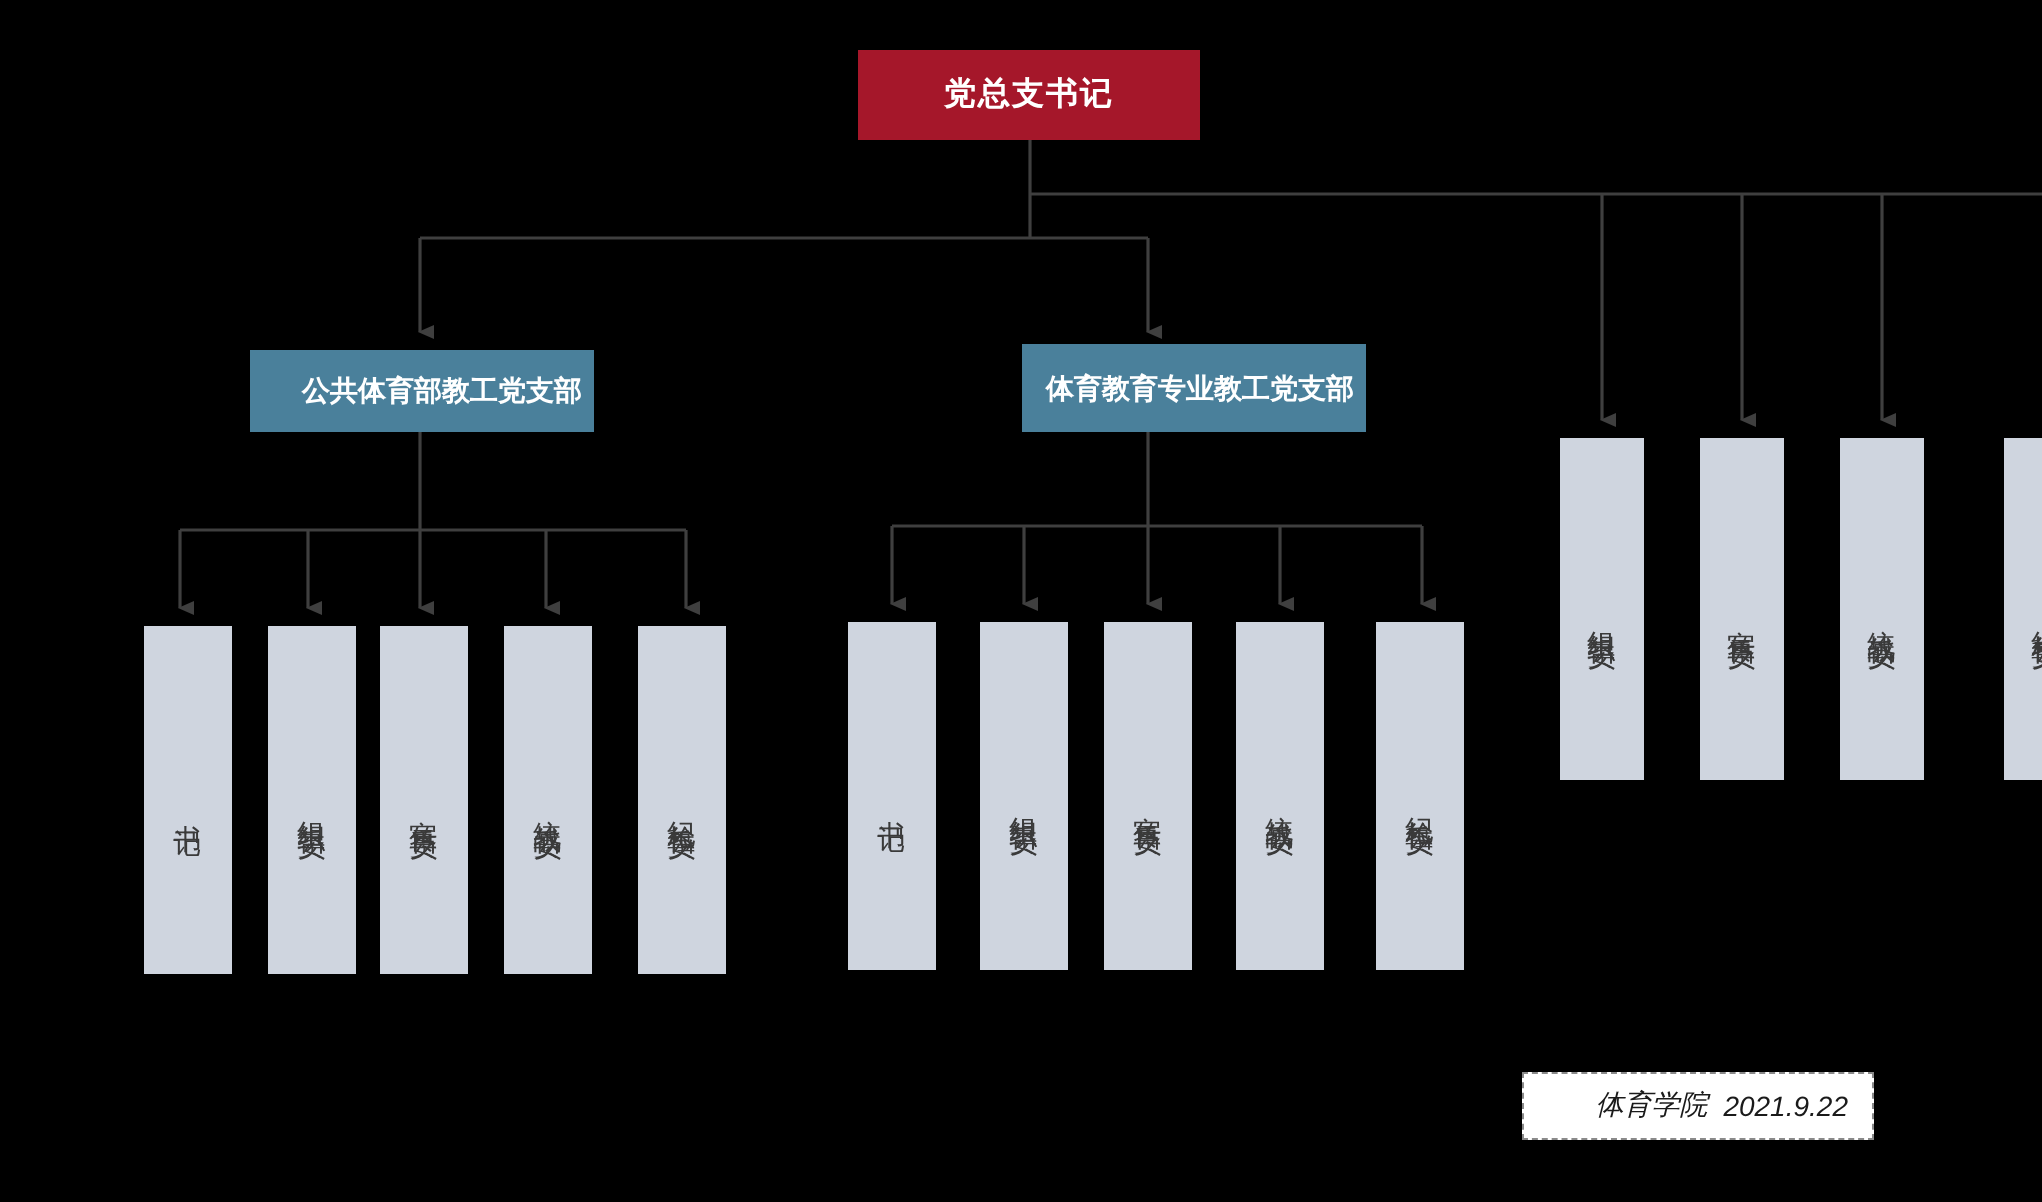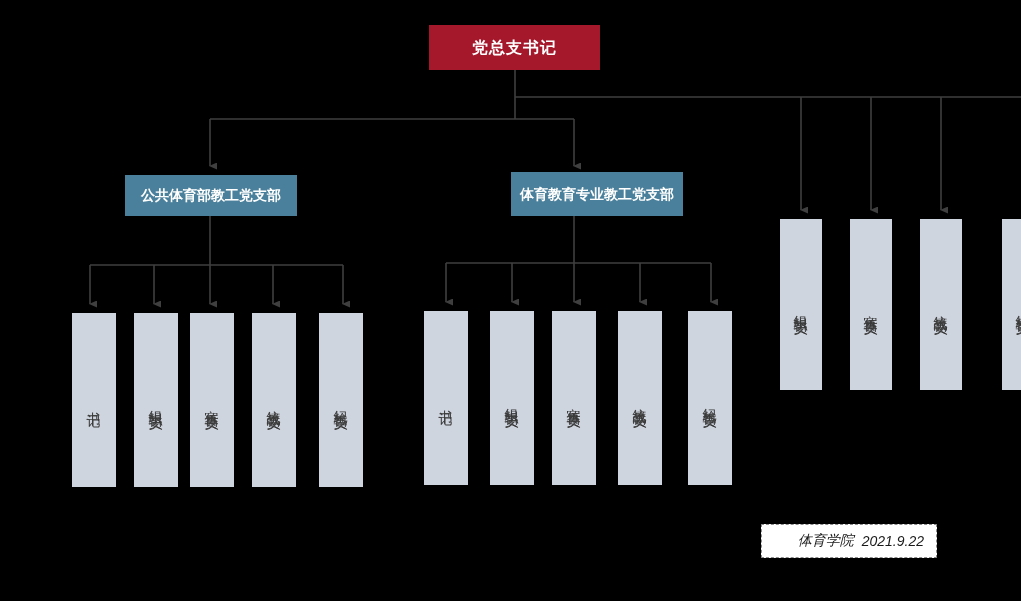--- a/index.html
+++ b/index.html
@@ -42,20 +42,21 @@
     letter-spacing: 1px;
     line-height: 1.25;
   }
   .node-branch {
     background: #4A809B;
     color: #FFFFFF;
     font-size: 14px;
     font-weight: bold;
     line-height: 1.35;
     padding: 2px 6px;
+    justify-content: flex-end;
   }
   .node-leaf {
     background: #CFD5DF;
     color: #3A3A3A;
     font-size: 14px;
     line-height: 1.3;
     writing-mode: vertical-rl;
     text-orientation: upright;
     letter-spacing: 2px;
     padding-top: 6px;
@@ -169,18 +170,18 @@
         <span class="leaf-label">宣传委员</span>
       </div>
       <div class="node node-leaf" style="left: 873px; top: 219px; width: 42px; height: 171px;">
         <span class="leaf-label">统战委员</span>
       </div>
       <div class="node node-leaf" style="left: 955px; top: 219px; width: 42px; height: 171px;">
         <span class="leaf-label">纪检委员</span>
       </div>
     </div>
 
-  <div id="footer-stamp" style="left: 714px; top: 524px; width: 176px; height: 34px; padding-left: 22px;">
+  <div id="footer-stamp" style="left: 714px; top: 536px; width: 176px; height: 34px; padding-left: 22px;">
     <span class="stamp-org">体育学院</span>
     <span class="stamp-date">2021.9.22</span>
   </div>
 
 </div>
 
 </body></html>

